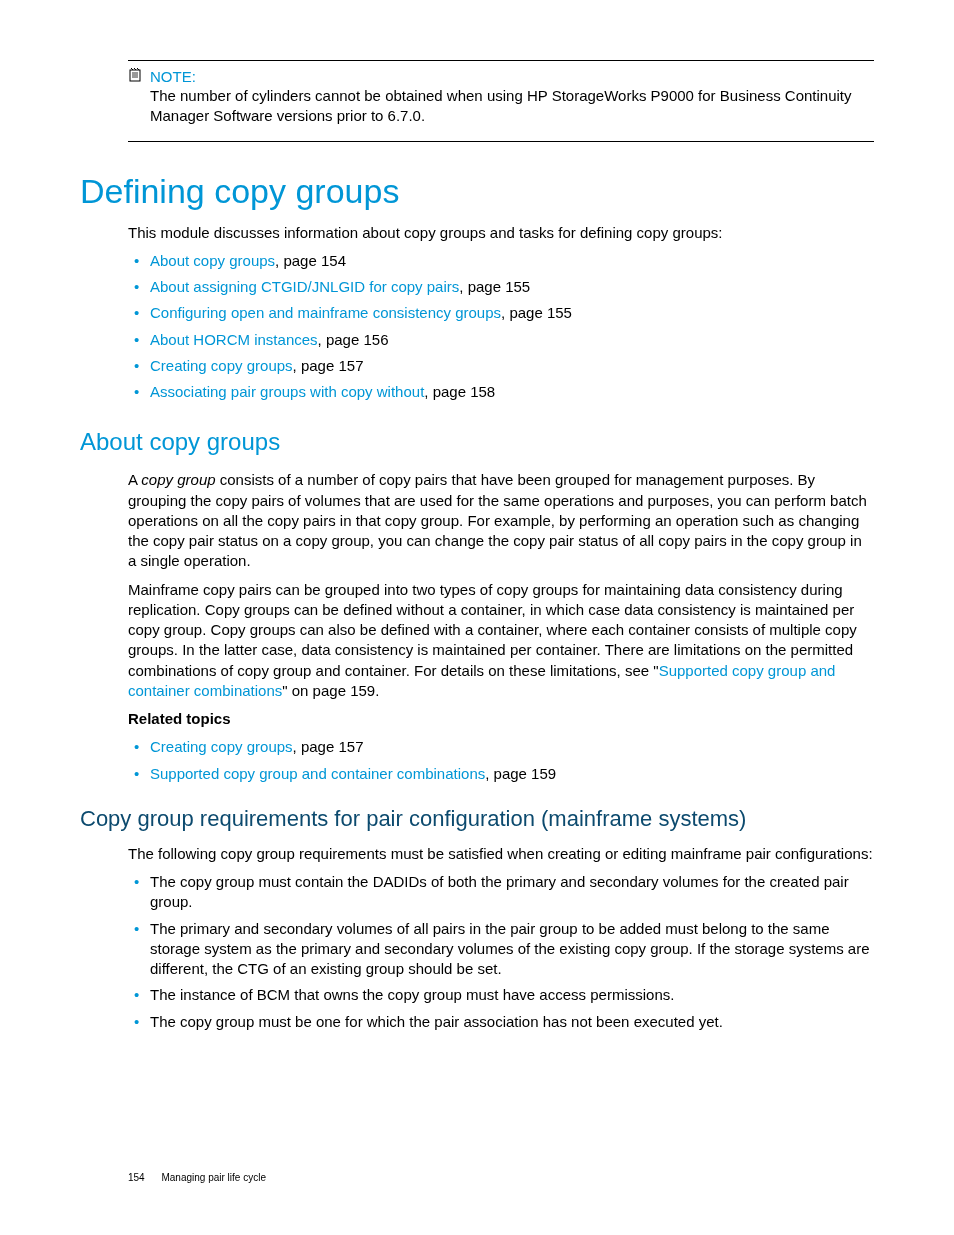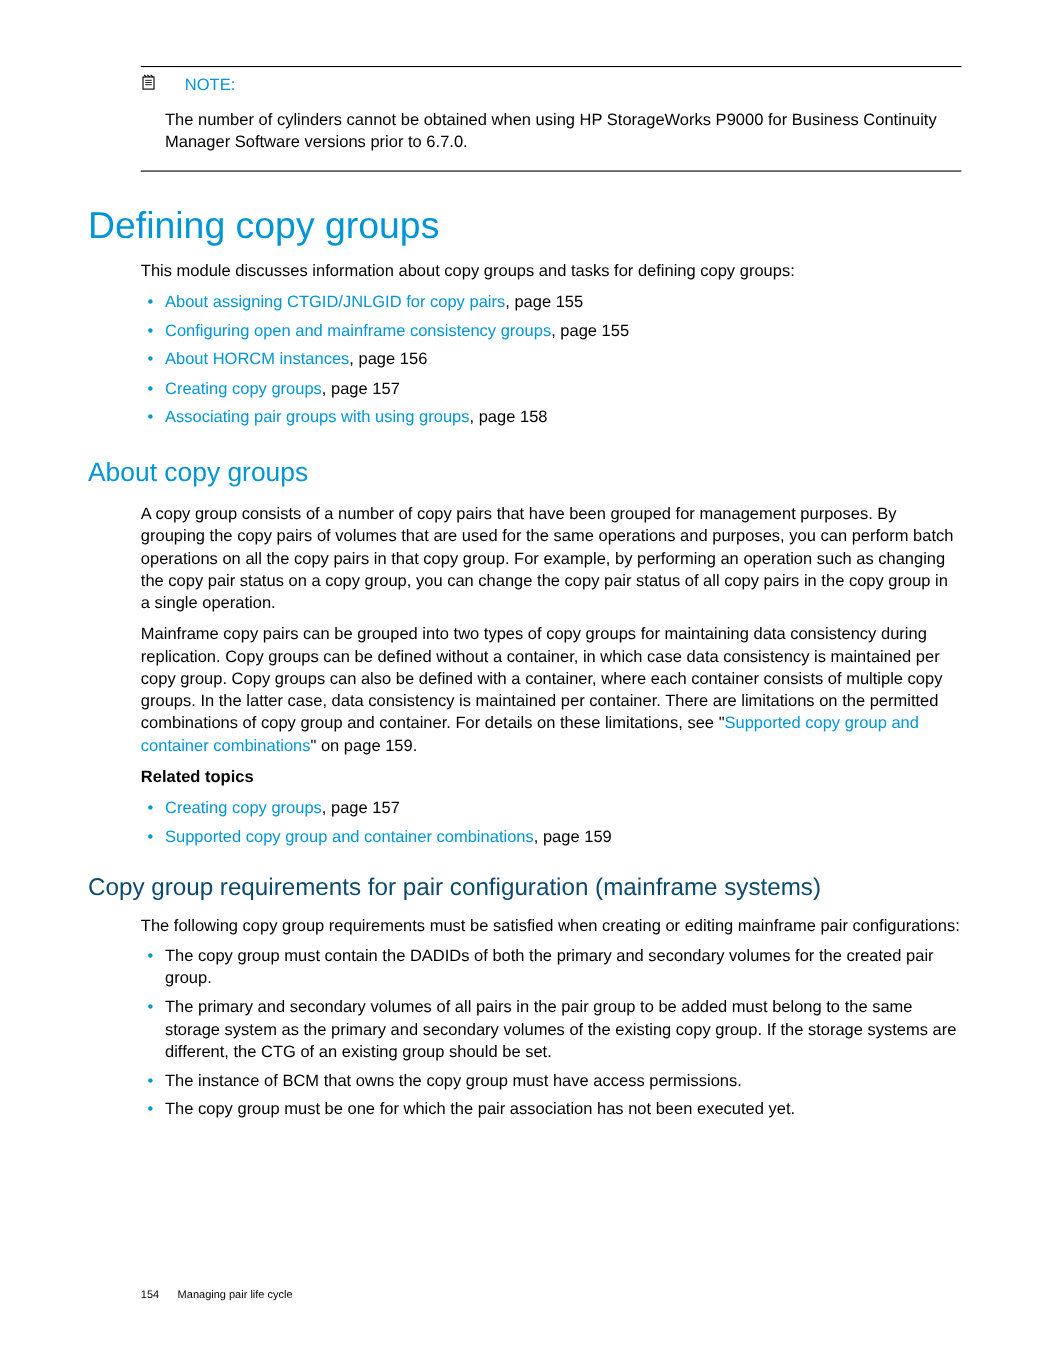--- a/index.html
+++ b/index.html
@@ -20,22 +20,22 @@
   .note-box {
     border-top: 1px solid #000;
     border-bottom: 1px solid #000;
     padding: 6px 0 14px 0;
     margin-bottom: 30px;
     margin-left: 48px;
   }
   .note-header {
     display: flex;
     align-items: center;
-    gap: 24px;
-    margin-bottom: 13px;
+    gap: 6px;
+    margin-bottom: 0;
   }
   .note-icon {
     font-size: 15px;
     color: #000;
   }
   .note-label {
     color: #0096d6;
     font-size: 15px;
   }
   .note-body {
@@ -85,20 +85,21 @@
     content: "•";
     position: absolute;
     left: 6px;
     color: #0096d6;
     font-size: 15px;
   }
   .link {
     color: #0096d6;
   }
   .italic {
+    font-style: italic;
     text-align: center;
   }
   .bold {
     font-weight: bold;
   }
   .footer {
     position: absolute;
     bottom: 52px;
     left: 128px;
     font-size: 10px;
@@ -126,25 +127,26 @@
       <span class="note-label">NOTE:</span>
     </div>
     <div class="note-body">The number of cylinders cannot be obtained when using HP StorageWorks P9000 for Business Continuity Manager Software versions prior to 6.7.0.</div>
   </div>
 
   <h1>Defining copy groups</h1>
 
   <div class="indent">
     <p>This module discusses information about copy groups and tasks for defining copy groups:</p>
     <ul>
+      <li><span class="link">About copy groups</span><span>, page 154</span></li>
       <li><span class="link">About assigning CTGID/JNLGID for copy pairs</span><span>, page 155</span></li>
       <li><span class="link">Configuring open and mainframe consistency groups</span><span>, page 155</span></li>
       <li><span class="link">About HORCM instances</span><span>, page 156</span></li>
       <li><span class="link">Creating copy groups</span><span>, page 157</span></li>
-      <li><span class="link">Associating pair groups with using groups</span><span>, page 158</span></li>
+      <li><span class="link">Associating pair groups with copy without</span><span>, page 158</span></li>
     </ul>
   </div>
 
   <h2>About copy groups</h2>
 
   <div class="indent">
     <p><span>A </span><span class="italic">copy group</span><span> consists of a number of copy pairs that have been grouped for management purposes. By grouping the copy pairs of volumes that are used for the same operations and purposes, you can perform batch operations on all the copy pairs in that copy group. For example, by performing an operation such as changing the copy pair status on a copy group, you can change the copy pair status of all copy pairs in the copy group in a single operation.</span></p>
     <p><span>Mainframe copy pairs can be grouped into two types of copy groups for maintaining data consistency during replication. Copy groups can be defined without a container, in which case data consistency is maintained per copy group. Copy groups can also be defined with a container, where each container consists of multiple copy groups. In the latter case, data consistency is maintained per container. There are limitations on the permitted combinations of copy group and container. For details on these limitations, see "</span><span class="link">Supported copy group and container combinations</span><span>" on page 159.</span></p>
     <p class="bold">Related topics</p>
     <ul>

